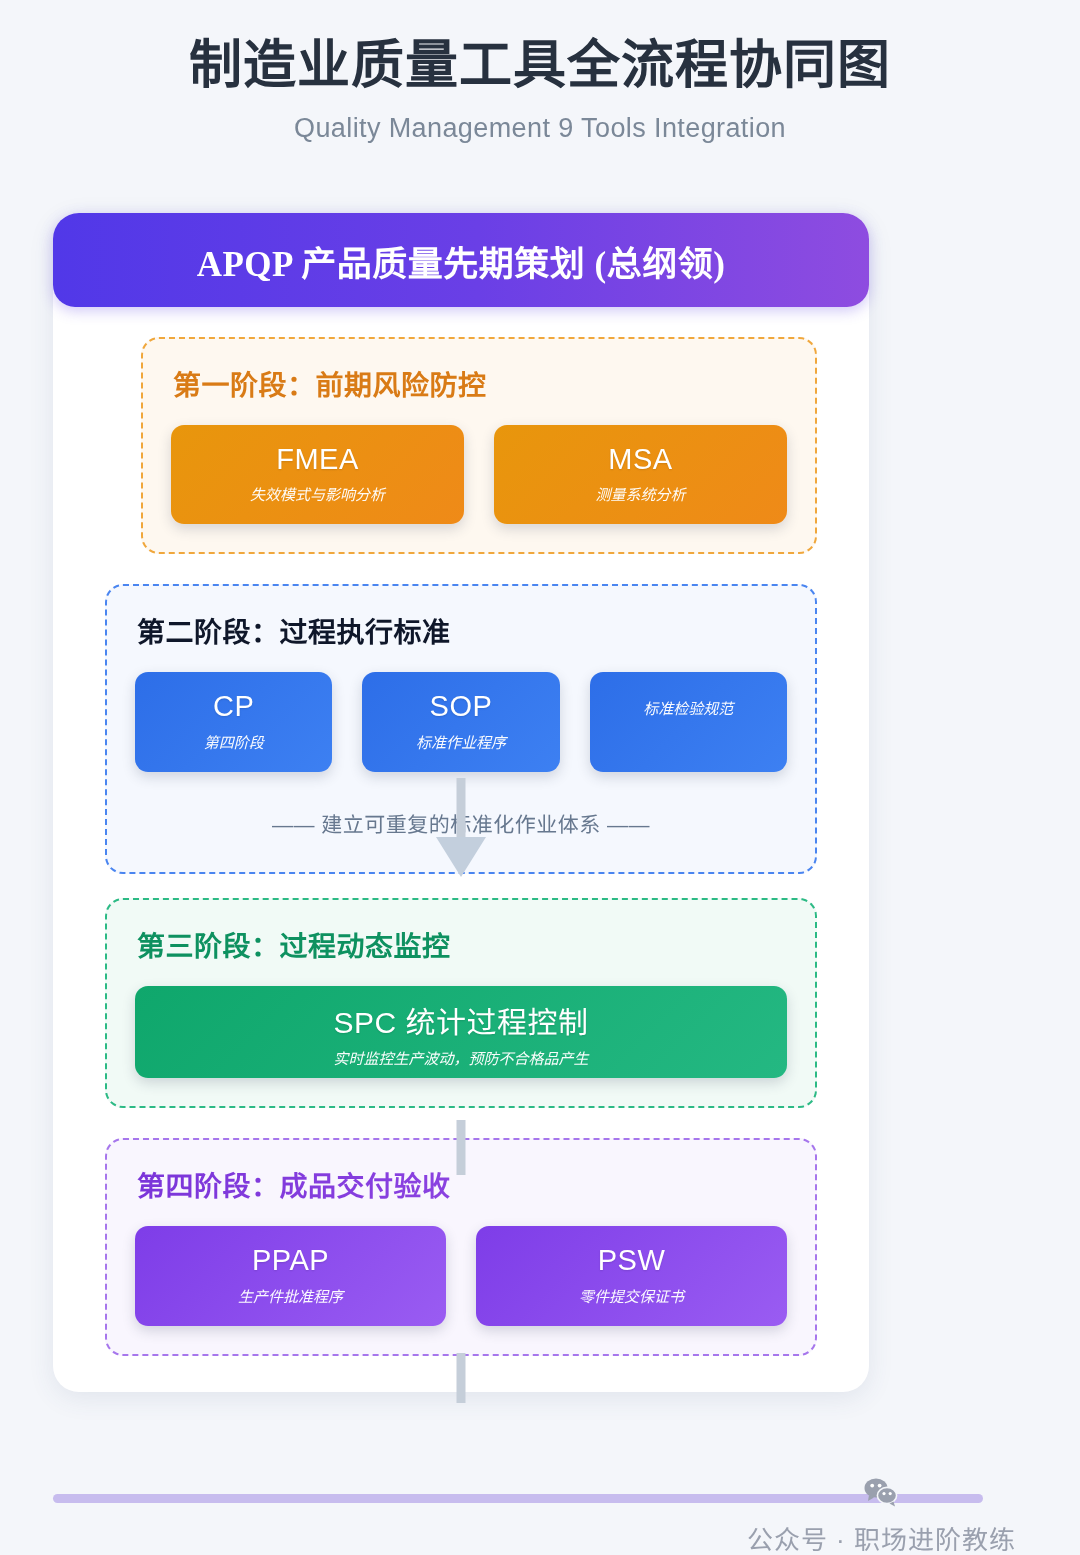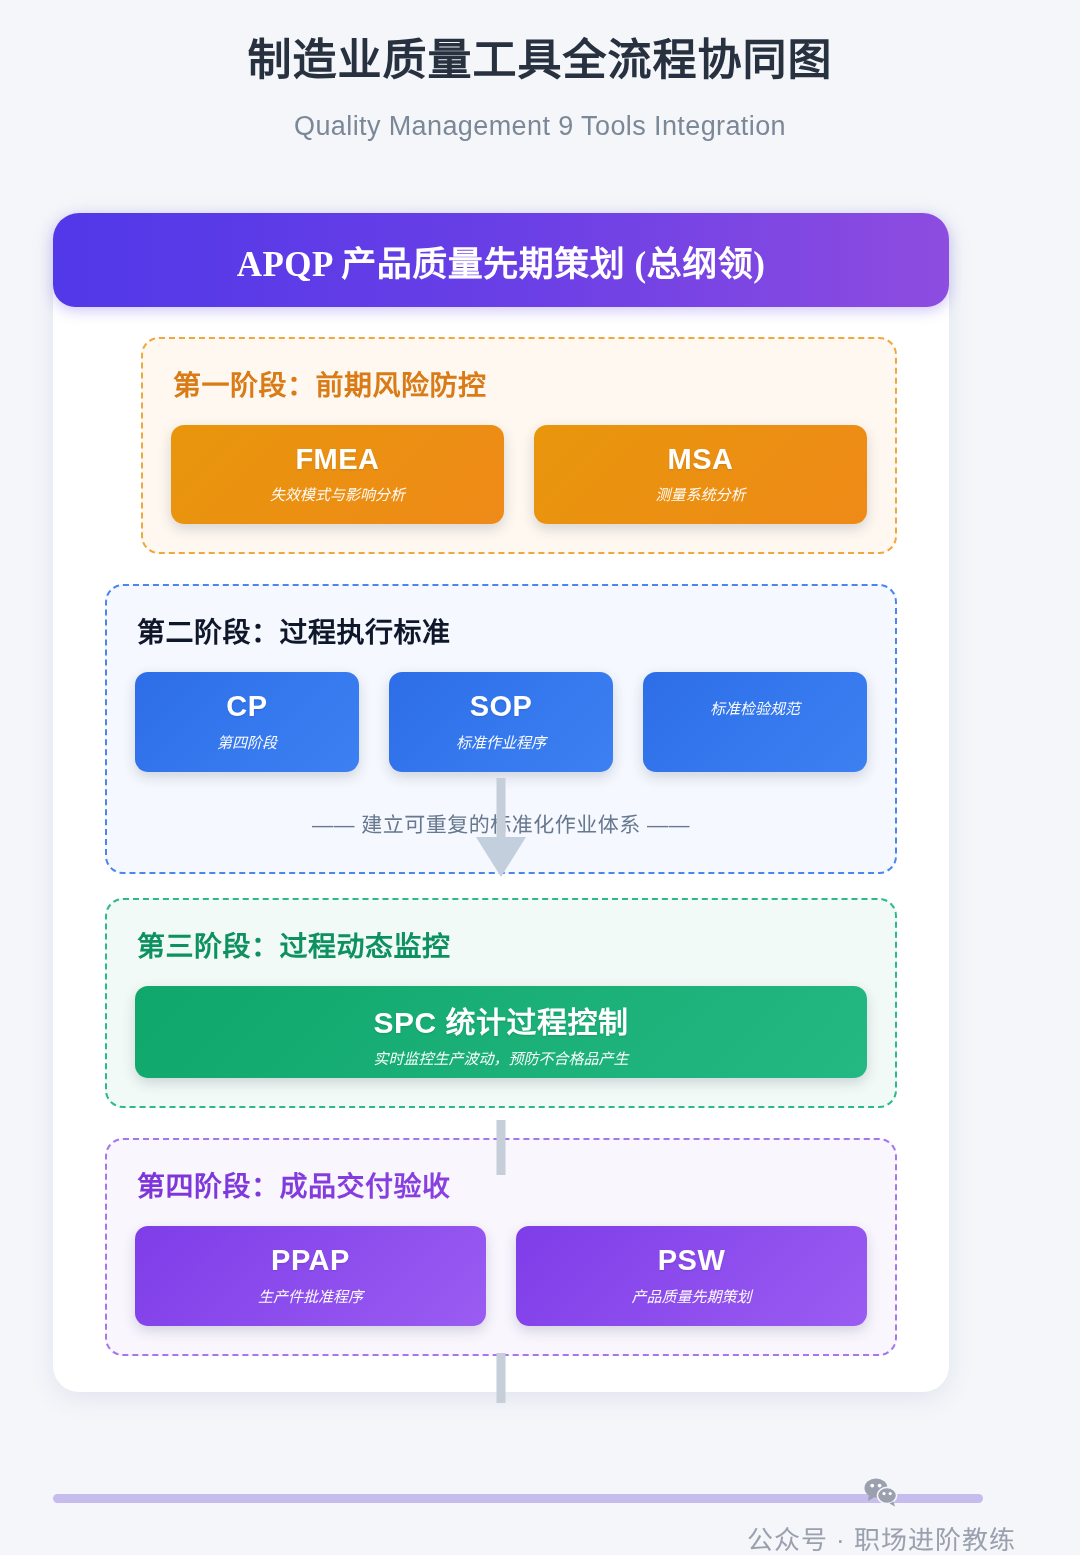--- a/index.html
+++ b/index.html
@@ -13,39 +13,39 @@
   }
 
   
   .header{
     padding-top:36px;
     text-align:center;
   }
   .main-title{
     font-family:"Liberation Serif","DejaVu Serif",serif;
     font-weight:bold;
-    font-size:44px;
+    font-size:53px;
     letter-spacing:1px;
     color:#27313f;
     line-height:1.12;
     margin:0;
   }
   .sub-title{
     font-size:27px;
     color:#7b8898;
-    margin-top:26px;
+    margin-top:18px;
     letter-spacing:.4px;
     font-weight:400;
   }
 
   
   .card{
     position:absolute;
     left:53px;top:213px;
-    width:896px;
+    width:816px;
     background:#ffffff;
     border-radius:26px;
     box-shadow:0 6px 26px rgba(60,80,120,.10);
     padding-bottom:36px;
   }
 
   .apqp-banner{
     height:94px;
     margin:0 0 0 0;
     border-radius:26px 26px 22px 22px;
@@ -79,21 +79,21 @@
   .row{display:flex;gap:30px;}
   .tool{
     flex:1;
     border-radius:13px;
     padding:18px 10px 20px;
     text-align:center;
     color:#fff;
     box-shadow:0 5px 13px rgba(40,50,80,.18);
   }
   .tool .code{
-    font-size:29px;font-weight:bold;line-height:1.15;
+    font-size:29px;font-weight:normal;line-height:1.15;
     letter-spacing:.5px;
     text-shadow:0 1px 2px rgba(0,0,0,.12);
   }
   .tool .desc{
     font-size:15px;margin-top:7px;opacity:.97;font-weight:400;font-style:italic;
   }
 
   
   .stage.s1{border-color:#f0a73c;background:#fef8f0;margin-left:36px;}
   .stage.s1 .stage-title{color:#d97b16;}
@@ -234,21 +234,21 @@
 
     <div class="stage s4">
       <div class="stage-title">第四阶段：成品交付验收</div>
       <div class="row">
         <div class="tool">
           <div class="code">PPAP</div>
           <div class="desc">生产件批准程序</div>
         </div>
         <div class="tool">
           <div class="code">PSW</div>
-          <div class="desc">产品质量先期策划</div>
+          <div class="desc">零件提交保证书</div>
         </div>
       </div>
     </div>
 
   </div>
 
   <div class="connector c1"></div>
   <div class="arrowhead"></div>
   <div class="connector c2"></div>
   <div class="connector c3"></div>

